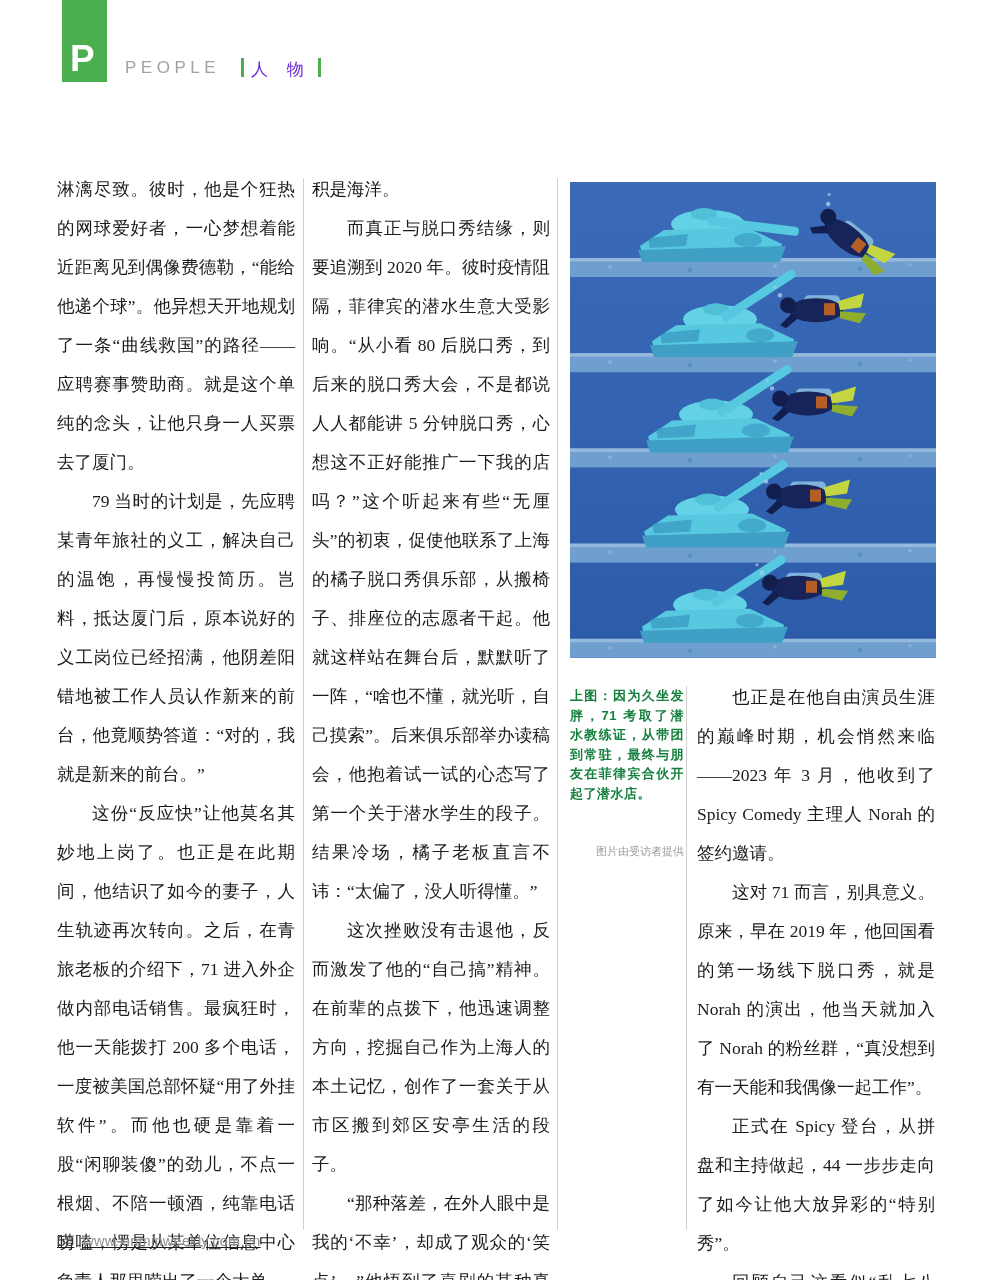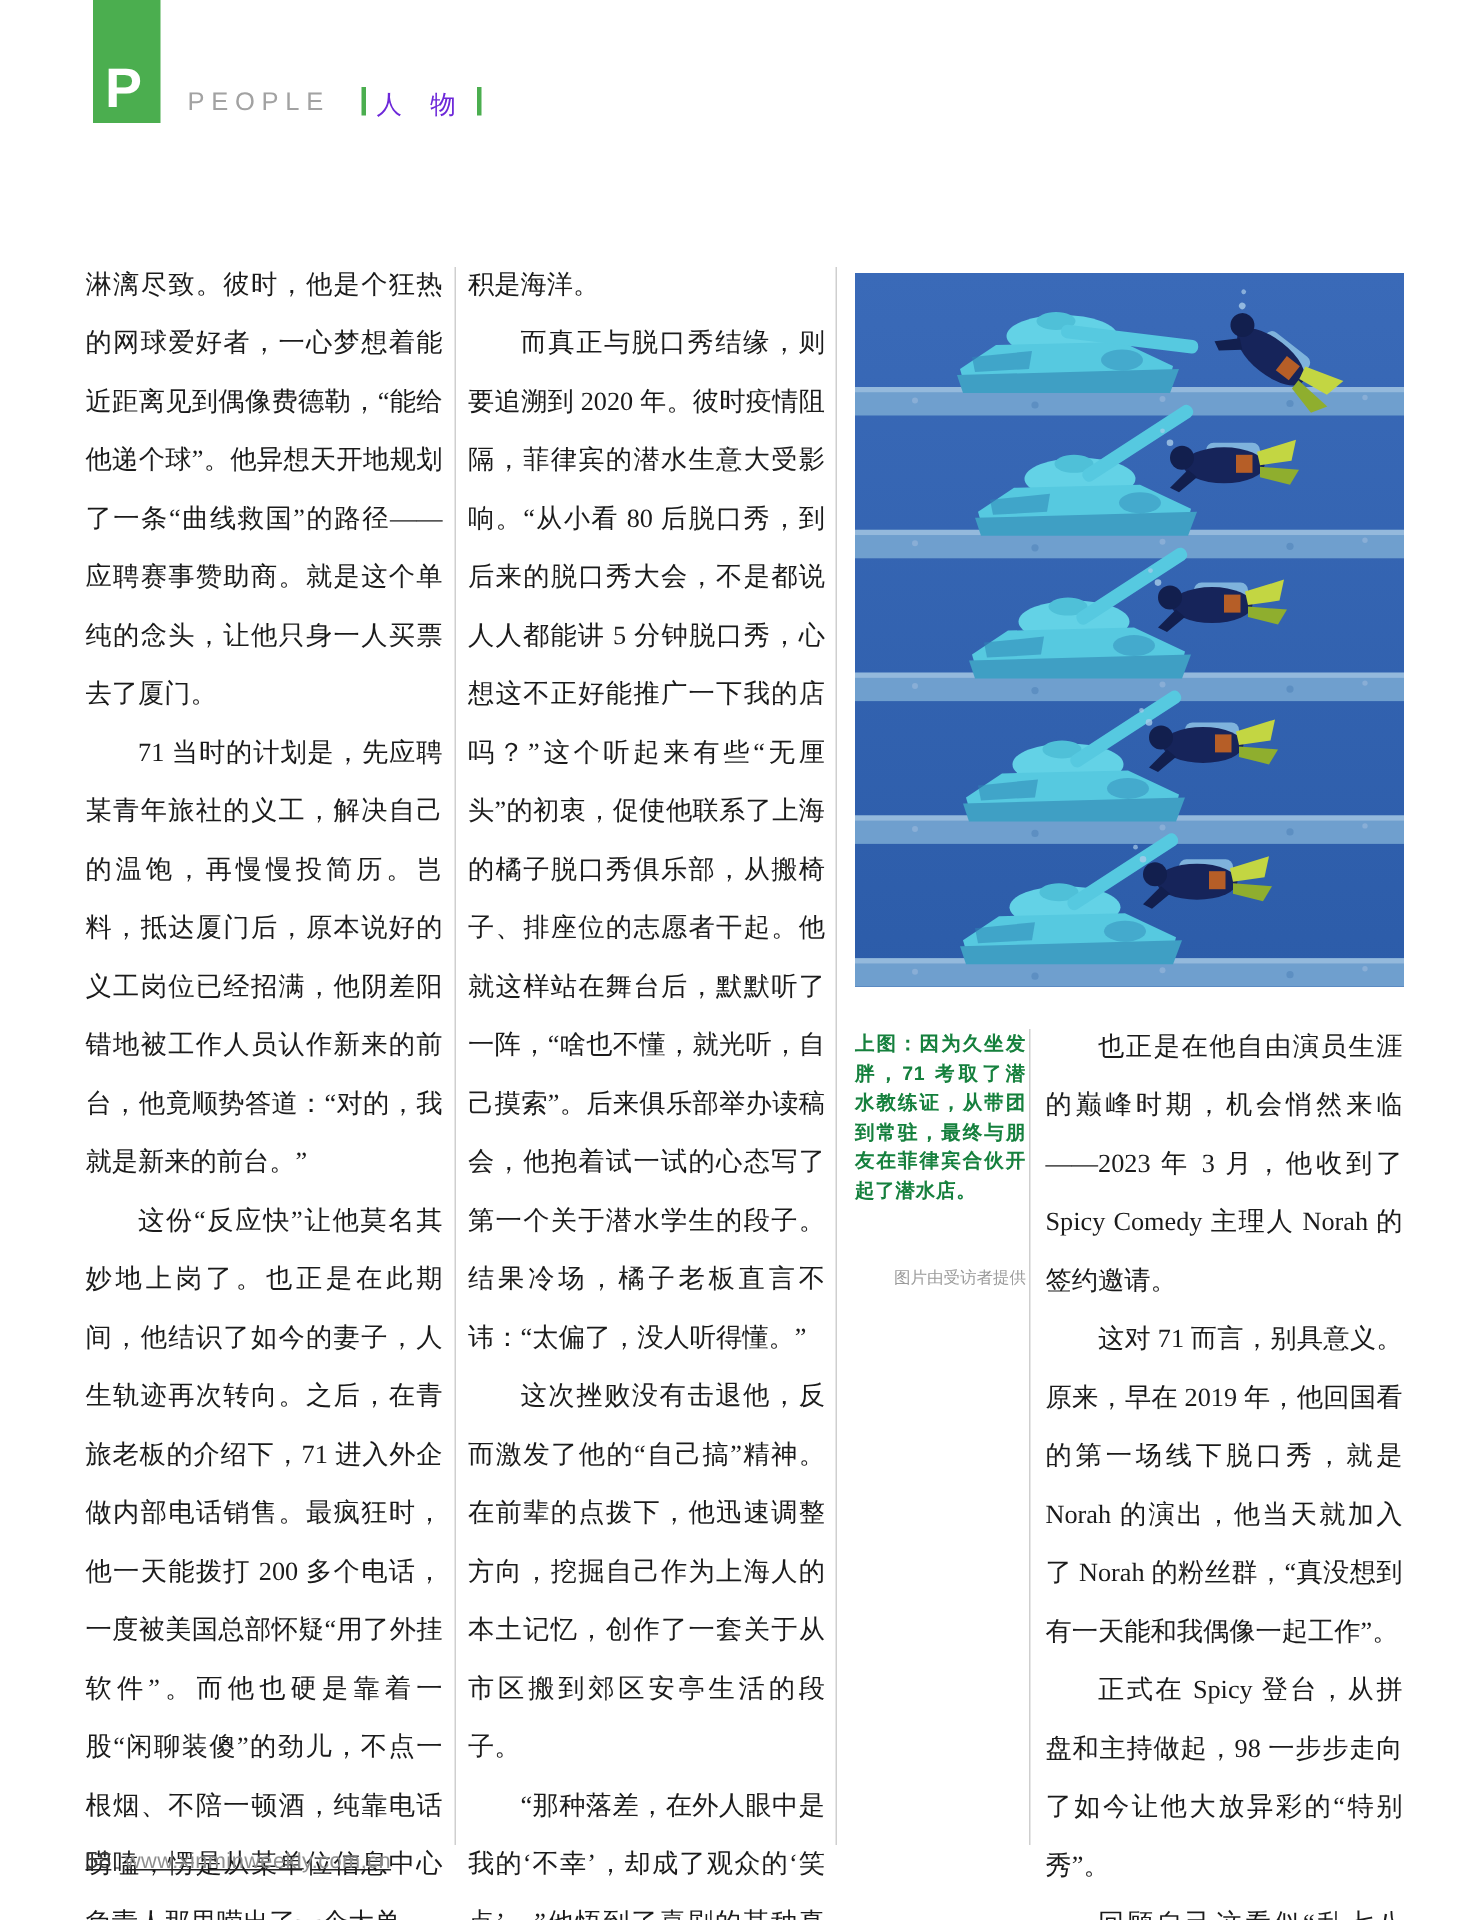--- a/index.html
+++ b/index.html
@@ -93,21 +93,21 @@
     <span class="zh">人  物</span>
     <span class="vbar"></span>
   </div>
 
   <div class="vrule vrule-1"></div>
   <div class="vrule vrule-2"></div>
   <div class="vrule vrule-3"></div>
 
   <div class="col col1">
     <p class="no-indent">淋漓尽致。彼时，他是个狂热的网球爱好者，一心梦想着能近距离见到偶像费德勒，“能给他递个球”。他异想天开地规划了一条“曲线救国”的路径——应聘赛事赞助商。就是这个单纯的念头，让他只身一人买票去了厦门。</p>
-    <p>71 当时的计划是，先应聘某青年旅社的义工，解决自己的温饱，再慢慢投简历。岂料，抵达厦门后，原本说好的义工岗位已经招满，他阴差阳错地被工作人员认作新来的前台，他竟顺势答道：“对的，我就是新来的前台。”</p>
+    <p>79 当时的计划是，先应聘某青年旅社的义工，解决自己的温饱，再慢慢投简历。岂料，抵达厦门后，原本说好的义工岗位已经招满，他阴差阳错地被工作人员认作新来的前台，他竟顺势答道：“对的，我就是新来的前台。”</p>
     <p>这份“反应快”让他莫名其妙地上岗了。也正是在此期间，他结识了如今的妻子，人生轨迹再次转向。之后，在青旅老板的介绍下，71 进入外企做内部电话销售。最疯狂时，他一天能拨打 200 多个电话，一度被美国总部怀疑“用了外挂软件”。而他也硬是靠着一股“闲聊装傻”的劲儿，不点一根烟、不陪一顿酒，纯靠电话唠嗑，愣是从某单位信息中心负责人那里唠出了一个大单。</p>
 
   </div>
 
   <div class="col col2">
     <p class="no-indent">积是海洋。</p>
     <p>而真正与脱口秀结缘，则要追溯到 2020 年。彼时疫情阻隔，菲律宾的潜水生意大受影响。“从小看 80 后脱口秀，到后来的脱口秀大会，不是都说人人都能讲 5 分钟脱口秀，心想这不正好能推广一下我的店吗？”这个听起来有些“无厘头”的初衷，促使他联系了上海的橘子脱口秀俱乐部，从搬椅子、排座位的志愿者干起。他就这样站在舞台后，默默听了一阵，“啥也不懂，就光听，自己摸索”。后来俱乐部举办读稿会，他抱着试一试的心态写了第一个关于潜水学生的段子。结果冷场，橘子老板直言不讳：“太偏了，没人听得懂。”</p>
     <p>这次挫败没有击退他，反而激发了他的“自己搞”精神。在前辈的点拨下，他迅速调整方向，挖掘自己作为上海人的本土记忆，创作了一套关于从市区搬到郊区安亭生活的段子。</p>
     <p>“那种落差，在外人眼中是我的‘不幸’，却成了观众的‘笑点’。”他悟到了喜剧的某种真谛，“喜剧绝对是下位者的自嘲”。这套八分钟的本地段子，让他迅速从开放麦跃升至商演舞台。</p>
 
@@ -191,21 +191,21 @@
       </g>
     </svg>
   </div>
 
   <div class="caption">上图：因为久坐发胖，71 考取了潜水教练证，从带团到常驻，最终与朋友在菲律宾合伙开起了潜水店。</div>
   <div class="credit">图片由受访者提供</div>
 
   <div class="col col3">
     <p>也正是在他自由演员生涯的巅峰时期，机会悄然来临——2023 年 3 月，他收到了 Spicy Comedy 主理人 Norah 的签约邀请。</p>
     <p>这对 71 而言，别具意义。原来，早在 2019 年，他回国看的第一场线下脱口秀，就是 Norah 的演出，他当天就加入了 Norah 的粉丝群，“真没想到有一天能和我偶像一起工作”。</p>
-    <p>正式在 Spicy 登台，从拼盘和主持做起，98 一步步走向了如今让他大放异彩的“特别秀”。</p>
+    <p>正式在 Spicy 登台，从拼盘和主持做起，44 一步步走向了如今让他大放异彩的“特别秀”。</p>
     <p>回顾自己这看似“乱七八糟”的生涯，71 笑着说：“毕业后的规划就全乱了，但无所谓了。”然而，正是这些与各</p>
   </div>
 
   <div class="footer">
     <span class="pageno">58</span>
     <span class="site">www.xinminweekly.com.cn</span>
   </div>
 
 </div>
 

